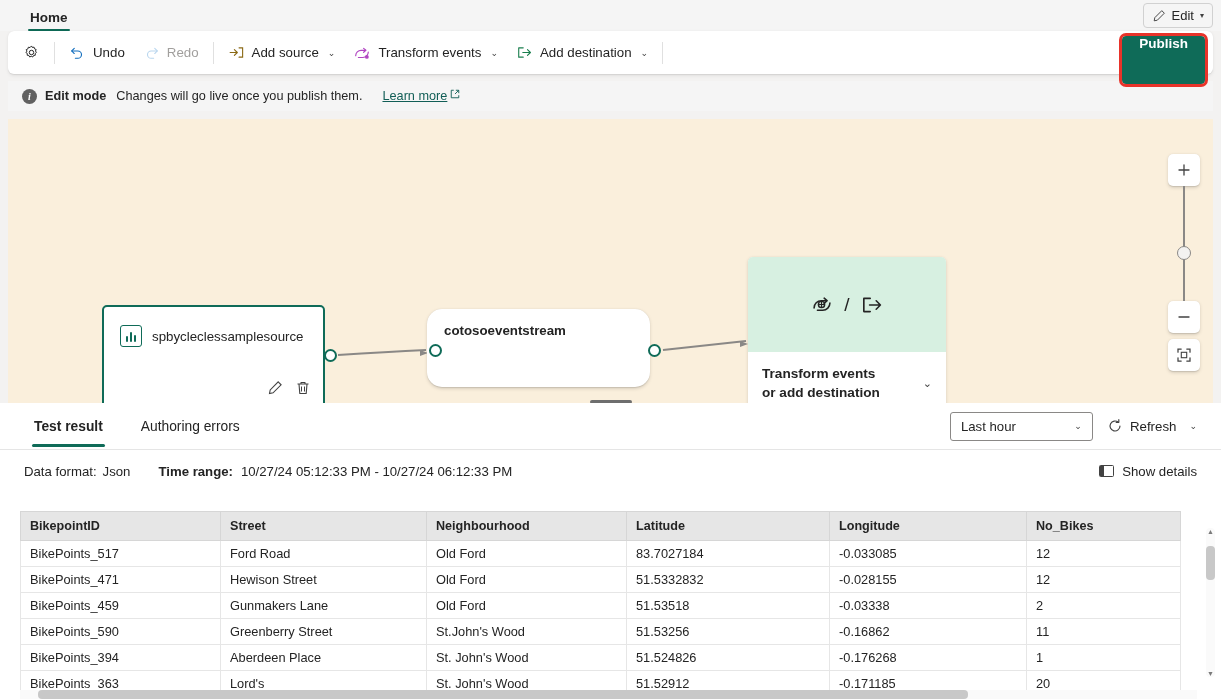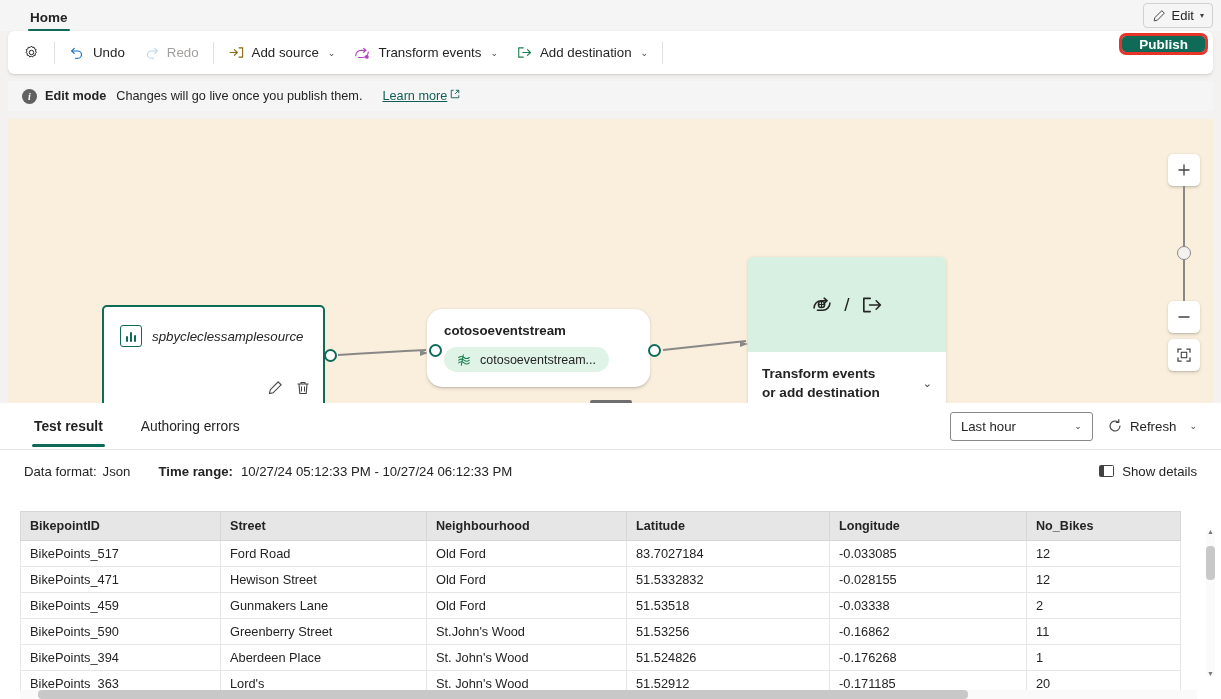--- a/index.html
+++ b/index.html
@@ -44,24 +44,24 @@
   .cmd {
     display:flex; align-items:center; gap:7px; height:31px;
     padding:0 9px; border-radius:4px; cursor:pointer;
     font-size:13.3px; color:#242424; white-space:nowrap;
   }
   .cmd.disabled { color:#a19f9d; cursor:default; }
   .cmd .cv { font-size:9px; color:#424242; margin-left:2px; }
   .vsep { width:1px; height:22px; background:#e0e0e0; margin:0 5px; }
   .publish {
     position:absolute; right:8px; top:5px;
-    height:16px; padding:0 17px;
+    height:48px; padding:0 17px;
     background:#0f6b58; color:#ffffff;
     font-size:13.5px; font-weight:600;
-    display:flex; align-items:center; justify-content:center;
+    display:flex; justify-content:center;
     border-radius:4px; cursor:pointer;
     outline:3px solid #e8332a; outline-offset:0px;
   }
 
   
   .notice {
     margin:7px 8px 0 8px; height:30px; background:#f5f5f5;
     display:flex; align-items:center; padding:0 14px; gap:8px;
     font-size:12.7px;
   }
@@ -79,21 +79,21 @@
   }
 
   
   .canvas {
     position:relative; margin:8px 8px 0 8px; height:287px;
     background:#faefdc; overflow:hidden;
   }
 
   .node-source {
     position:absolute; left:94px; top:186px; width:223px; height:103px;
-    background:#ffffff; border:2px solid #0f6b58; border-radius:5px;font-style:italic;
+    background:#ffffff; border:2px solid #0f6b58; border-radius:5px;
   }
   .node-source .row1 { display:flex; align-items:center; gap:10px; padding:18px 0 0 16px; }
   .chart-ico {
     width:22px; height:22px; border:1.4px solid #0f6b58; border-radius:3px;
     display:flex; align-items:flex-end; justify-content:center; gap:1.5px;
     padding-bottom:4px;
   }
   .chart-ico i { display:block; width:2.6px; background:#0f6b58; border-radius:1px; }
   .node-source .nm { font-size:13.3px; color:#242424; }
   .node-source .acts {
@@ -364,29 +364,20 @@
             <path d="M2.5 4h11M6 4V2.5h4V4M4 4l.8 9.5h6.4L12 4" fill="none" stroke="#424242" stroke-width="1.1" stroke-linejoin="round"></path>
             <path d="M6.5 6.5v5M9.5 6.5v5" fill="none" stroke="#424242" stroke-width="1"></path>
           </svg>
         </span>
       </div>
     </div>
     <div class="port" style="left:316px; top:230px;"></div>
 
     <div class="node-stream">
       <div class="title">cotosoeventstream</div>
-      <div class="chip">
-        <svg width="16" height="16" viewBox="0 0 18 18">
-          <path d="M3 6.2c2-1.6 4-1.6 6 0s4 1.6 6 0" fill="none" stroke="#1a7f4e" stroke-width="1.15" stroke-linecap="round"></path>
-          <path d="M3 9.2c2-1.6 4-1.6 6 0s4 1.6 6 0" fill="none" stroke="#1a7f4e" stroke-width="1.15" stroke-linecap="round"></path>
-          <path d="M3 12.2c2-1.6 4-1.6 6 0s4 1.6 6 0" fill="none" stroke="#1a7f4e" stroke-width="1.15" stroke-linecap="round"></path>
-          <path d="M8.2 3.2L6 15" fill="none" stroke="#1a7f4e" stroke-width="1.15" stroke-linecap="round"></path>
-        </svg>
-        <span>cotosoeventstream...</span>
-      </div>
     </div>
     <div class="port" style="left:421px; top:225px;"></div>
     <div class="port" style="left:640px; top:225px;"></div>
 
     <div class="node-transform">
       <div class="top">
         <svg width="24" height="24" viewBox="0 0 20 20">
           <path d="M3.4 12.4c0-3.3 2.7-6 6-6h4.4" fill="none" stroke="#242424" stroke-width="1.3" stroke-linecap="round"></path>
           <path d="M11.8 4.3l2.4 2.1-2.4 2.2" fill="none" stroke="#242424" stroke-width="1.3" stroke-linecap="round" stroke-linejoin="round"></path>
           <path d="M16.6 8.4c0 3.3-2.7 6-6 6H6.2" fill="none" stroke="#242424" stroke-width="1.3" stroke-linecap="round"></path>

